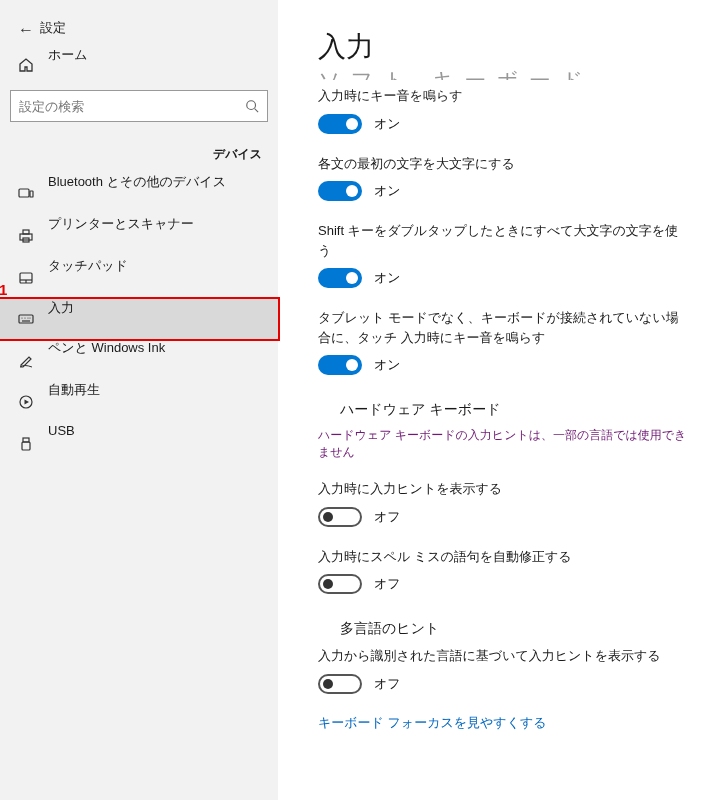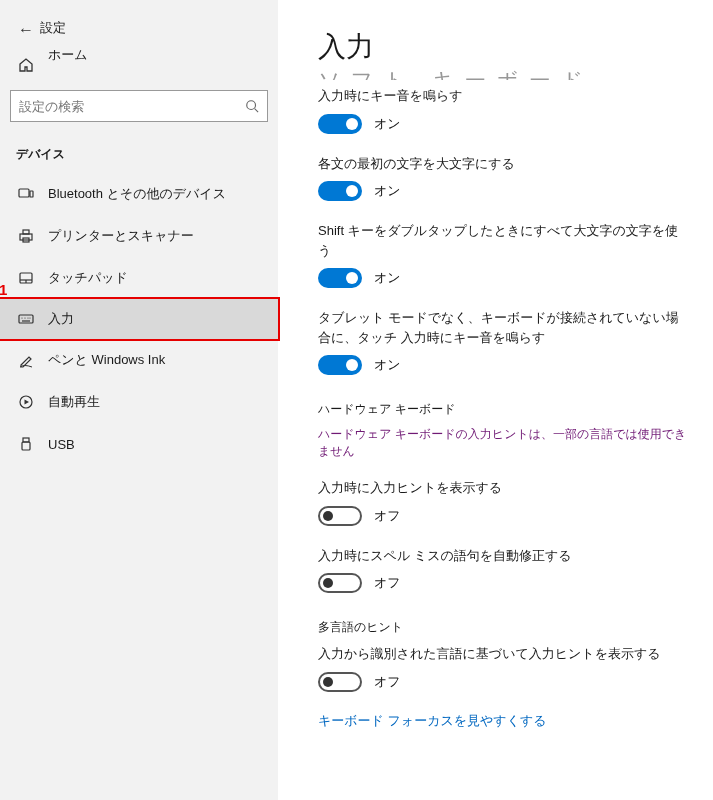--- a/index.html
+++ b/index.html
@@ -70,24 +70,24 @@
   background: transparent;
 }
 .search-icon {
   color: #666;
   font-size: 14px;
 }
 .section-label {
   padding: 14px 16px 10px 16px;
   font-size: 12px;
   font-weight: 600;
+  text-align: right;
 }
 .nav-item {
   display: flex;
-  align-items: center;
   height: 42px;
   padding-left: 14px;
   cursor: pointer;
 }
 .nav-item.selected {
   background: #d9d9d9;
   border: 2px solid #e60000;
   margin: -2px;
   height: 44px;
   position: relative;
@@ -170,24 +170,25 @@
   height: 10px;
   border-radius: 5px;
   background: #333;
   left: 3px;
   top: 3px;
 }
 .toggle-text {
   font-size: 13px;
 }
 .section-heading {
-  font-size: 12px;
+  font-size: 14px;
   font-weight: 400;
   margin-top: 26px;
   margin-bottom: 8px;
+  margin-left: 22px;
 }
 .section-note {
   font-size: 12px;
   color: #701a75;
   margin-bottom: 18px;
 }
 .link-block {
   margin-top: 18px;
 }
 .link {

